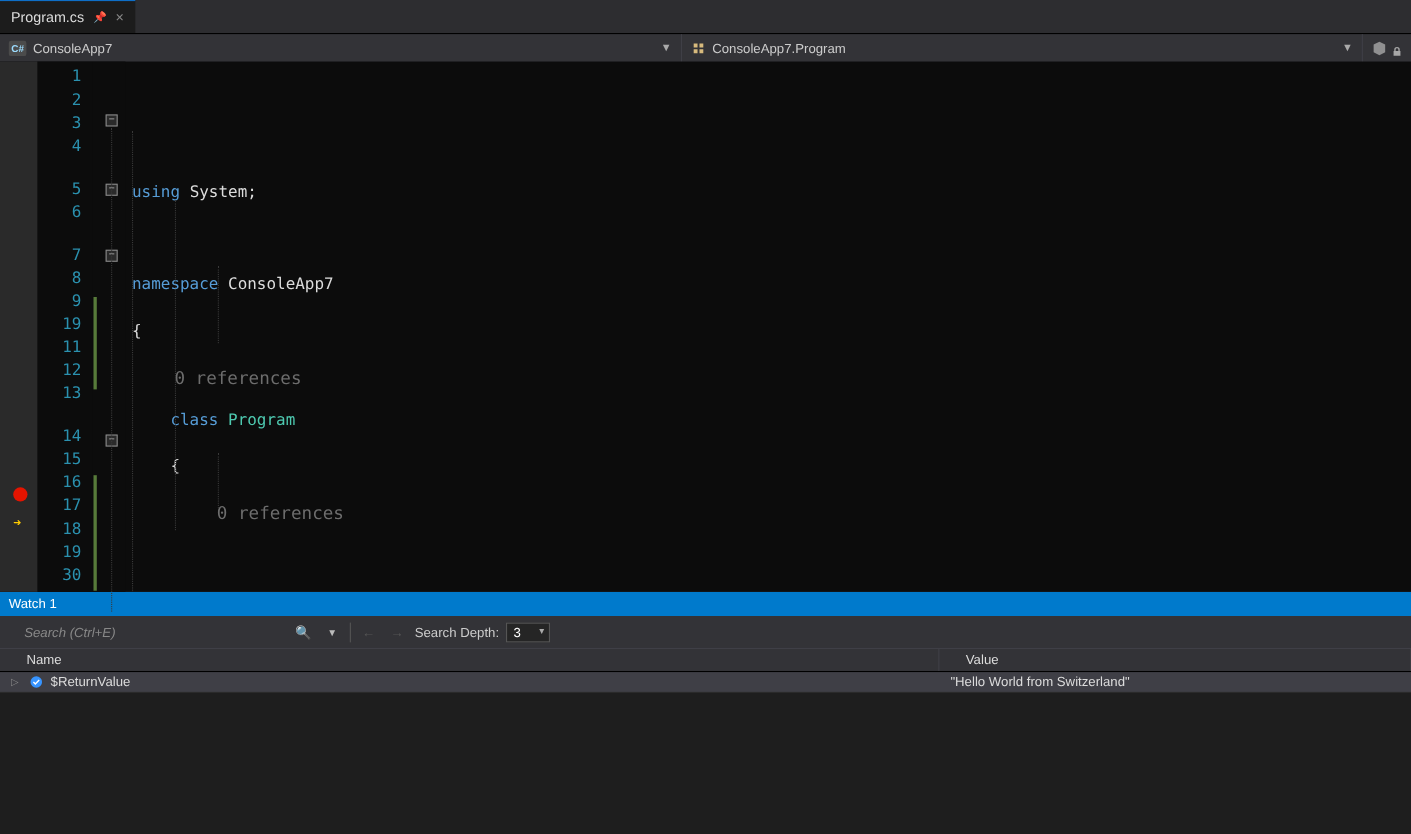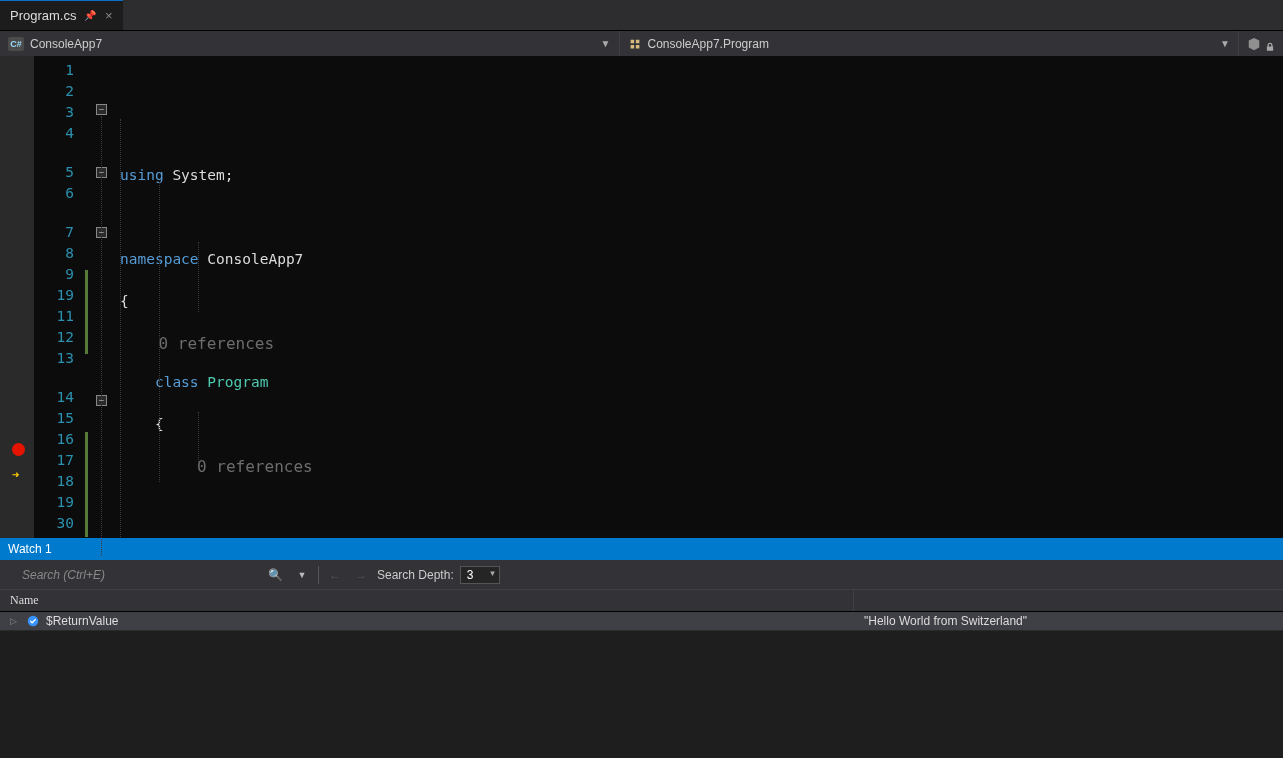--- a/index.html
+++ b/index.html
@@ -68,21 +68,21 @@
   .watch-title{height:22px;background:var(--watch-hdr);color:#fff;padding:2px 8px;font-size:12px;display:flex;align-items:center;}
   .watch-tools{height:30px;background:var(--bg-nav);display:flex;align-items:center;gap:6px;padding:0 20px;border-bottom:1px solid var(--border);font-size:12px;color:#ccc;}
   .search{flex:0 0 240px;background:transparent;border:none;color:#ccc;outline:none;font-size:12px;}
   .search::placeholder{color:#888;font-style:italic;}
   .tool-btn{width:20px;text-align:center;color:#bbb;cursor:pointer;}
   .tool-btn.dim{color:#555;}
   .depth-sel{width:40px;background:#252525;color:#fff;padding:1px 18px 1px 6px;position:relative;border:1px solid #555;font-size:12px;}
   .depth-sel::after{content:"▾";position:absolute;right:4px;color:#aaa;font-size:9px;}
   .watch-grid{background:var(--bg-editor);height:168px;}
   .whdr{display:flex;background:var(--bg-nav);border-bottom:1px solid #000;font-size:12px;}
-  .whdr div{padding:3px 10px;border-right:1px solid var(--border);font-family:Liberation Serif, serif;}
+  .whdr div{padding:3px 24px;border-right:1px solid var(--border);}
   .wrow{display:flex;font-size:12px;border-bottom:1px solid #2a2a2a;}
   .wrow.sel{background:var(--row-sel);}
   .wc-name{flex:0 0 854px;display:flex;align-items:center;gap:6px;padding:2px 10px 2px 24px;}
   .wc-val{flex:1;padding:2px 10px;}
   .expander{color:#888;font-size:9px;margin-left:-14px;width:10px;}
   .wadd{color:#777;font-style:italic;padding:3px 10px 3px 22px;font-size:12px;}
   svg{display:inline-block;vertical-align:middle;}
 </style>
 </head>
 <body>
@@ -198,20 +198,21 @@
   <span class="tool-btn" style="font-size:9px;">▼</span>
   <span style="width:1px;height:18px;background:#555;"></span>
   <span class="tool-btn dim">←</span>
   <span class="tool-btn dim">→</span>
   <span>Search Depth:</span>
   <span class="depth-sel">3</span>
 </div>
 <div class="watch-grid">
   <div class="whdr">
     <div style="flex:0 0 854px">Name</div>
+    <div style="flex:1">Value</div>
   </div>
   <div class="wrow sel">
     <div class="wc-name">
       <span class="expander">▷</span>
       <svg width="14" height="14" viewBox="0 0 16 16">
           <circle cx="8" cy="8" r="6" fill="#3794ff"></circle>
           <path d="M5 8l2 2 4-4" stroke="#fff" stroke-width="1.5" fill="none"></path>
         </svg>
       <span>$ReturnValue</span>
     </div>

